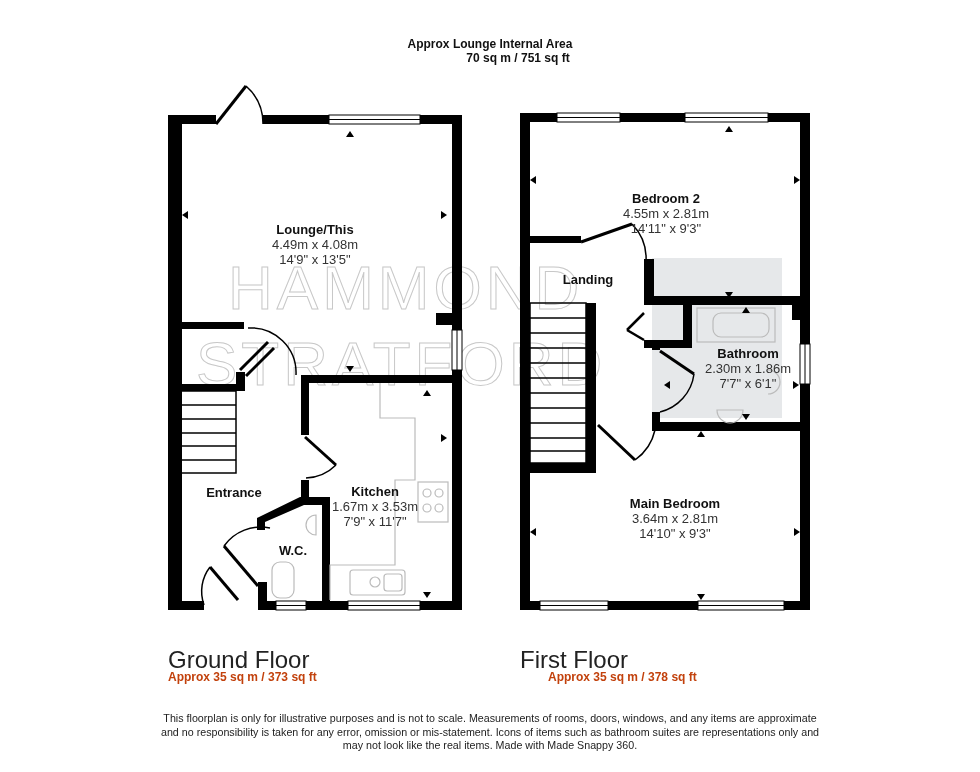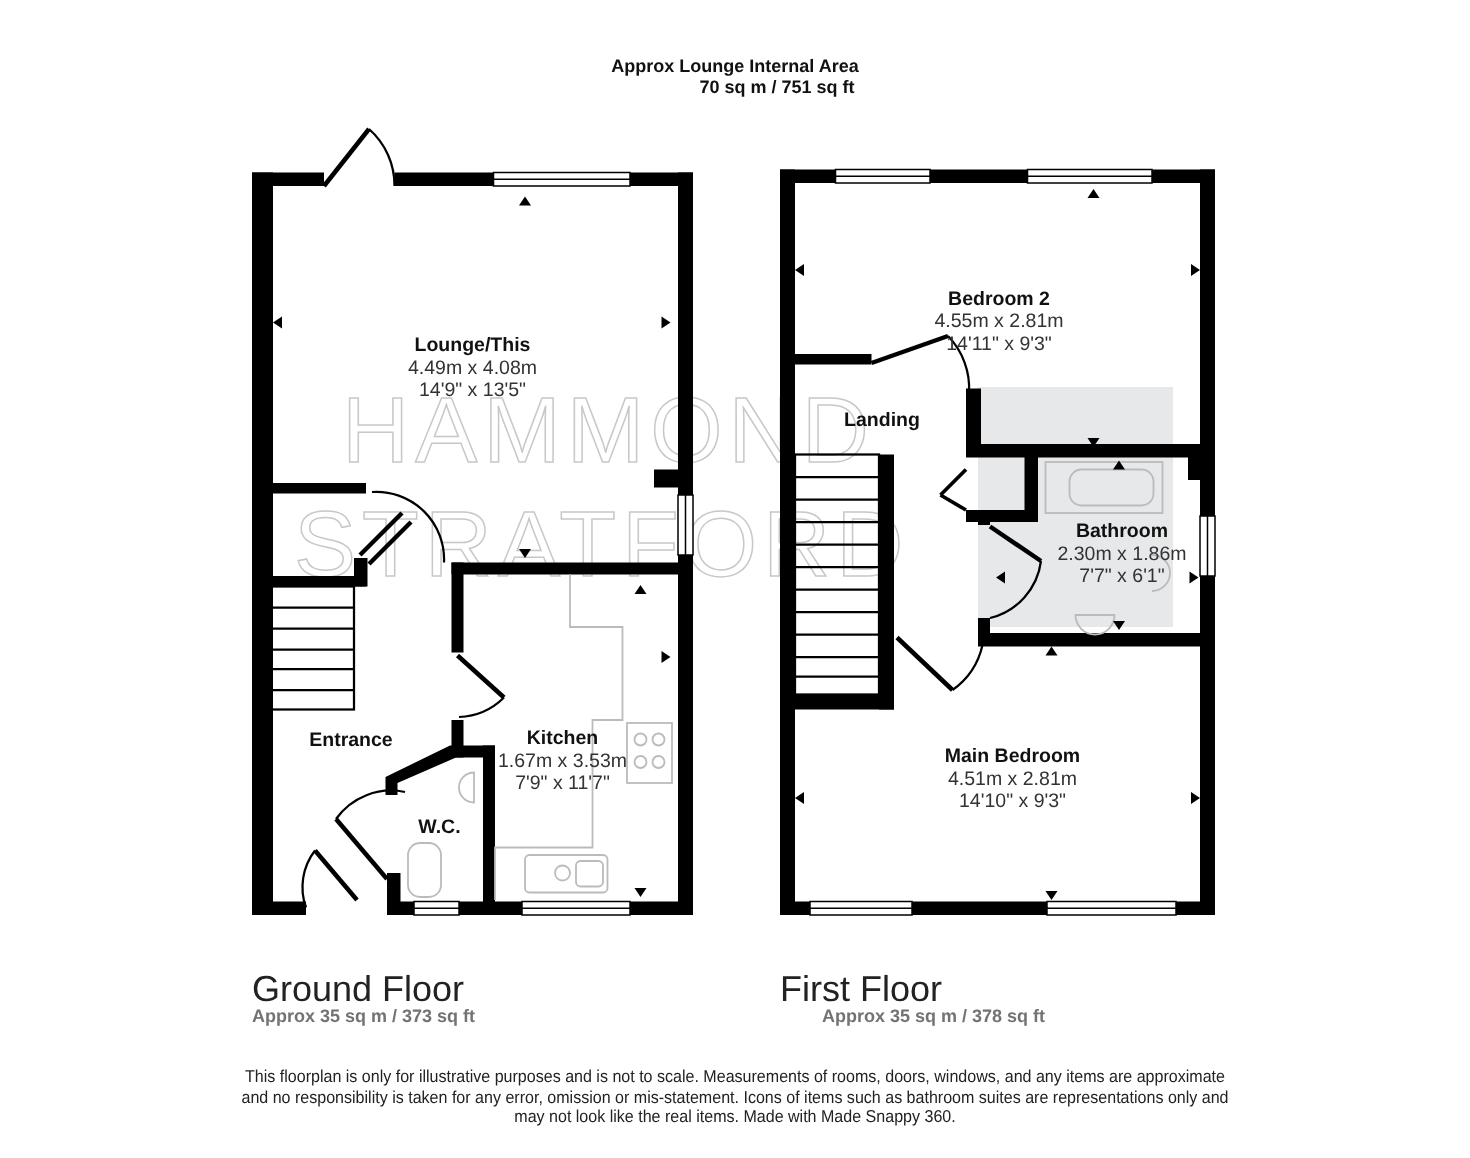--- a/index.html
+++ b/index.html
@@ -4,21 +4,21 @@
   <style>
     html, body { margin: 0; padding: 0; background: #ffffff; }
     body { width: 980px; height: 772px; position: relative; overflow: hidden;
            font-family: "Liberation Sans", sans-serif; color: #222; }
     .abs { position: absolute; }
     .title { left: 0; width: 980px; text-align: center; font-weight: bold; font-size: 12px; line-height: 14px; color: #111; }
     svg.plan { position: absolute; left: 0; top: 0; }
     .room-label { position: absolute; text-align: center; line-height: 15px; font-size: 13px; color: #333; transform: translateX(-50%); white-space: nowrap; }
     .room-label .nm { font-weight: bold; color: #111; }
     .floor-name { font-size: 24px; color: #222; }
-    .floor-area { font-size: 12px; font-weight: bold; color: #737373; }
+    .floor-area { font-size: 12px; font-weight: bold; color: #c2410c; }
     .disclaimer { left: 120px; width: 740px; text-align: center; font-size: 11.5px; line-height: 13.5px; color: #222; font-family: "Liberation Sans", sans-serif; transform: scaleX(0.93); transform-origin: center top; }
     .wm { position: absolute; font-size: 62px; letter-spacing: 4px; color: transparent; -webkit-text-stroke: 1px #c8c8c8; font-family: "Liberation Sans", sans-serif; font-weight: 300; }
   </style>
 </head>
 <body>
 
 <div class="abs title" style="top:37px;">Approx Lounge Internal Area</div>
 <div class="abs title" style="top:51px;padding-left:28px;">70 sq m / 751 sq ft</div>
 
 <div class="abs" style="left:652px;top:258px;width:130px;height:160px;background:#e6e8ea;"></div>
@@ -222,21 +222,21 @@
 <div class="room-label" style="left:588px;top:272px;">
   <div class="nm">Landing</div>
 </div>
 <div class="room-label" style="left:748px;top:346px;">
   <div class="nm">Bathroom</div>
   <div>2.30m x 1.86m</div>
   <div>7'7" x 6'1"</div>
 </div>
 <div class="room-label" style="left:675px;top:496px;">
   <div class="nm">Main Bedroom</div>
-  <div>4.51m x 2.81m</div>
+  <div>3.64m x 2.81m</div>
   <div>14'10" x 9'3"</div>
 </div>
 
 <div class="abs floor-name" style="left:168px;top:646px;">Ground Floor</div>
 <div class="abs floor-area" style="left:168px;top:670px;">Approx 35 sq m / 373 sq ft</div>
 <div class="abs floor-name" style="left:520px;top:646px;">First Floor</div>
 <div class="abs floor-area" style="left:548px;top:670px;">Approx 35 sq m / 378 sq ft</div>
 
 <div class="abs disclaimer" style="top:712px;">
   <div>This floorplan is only for illustrative purposes and is not to scale. Measurements of rooms, doors, windows, and any items are approximate</div>

